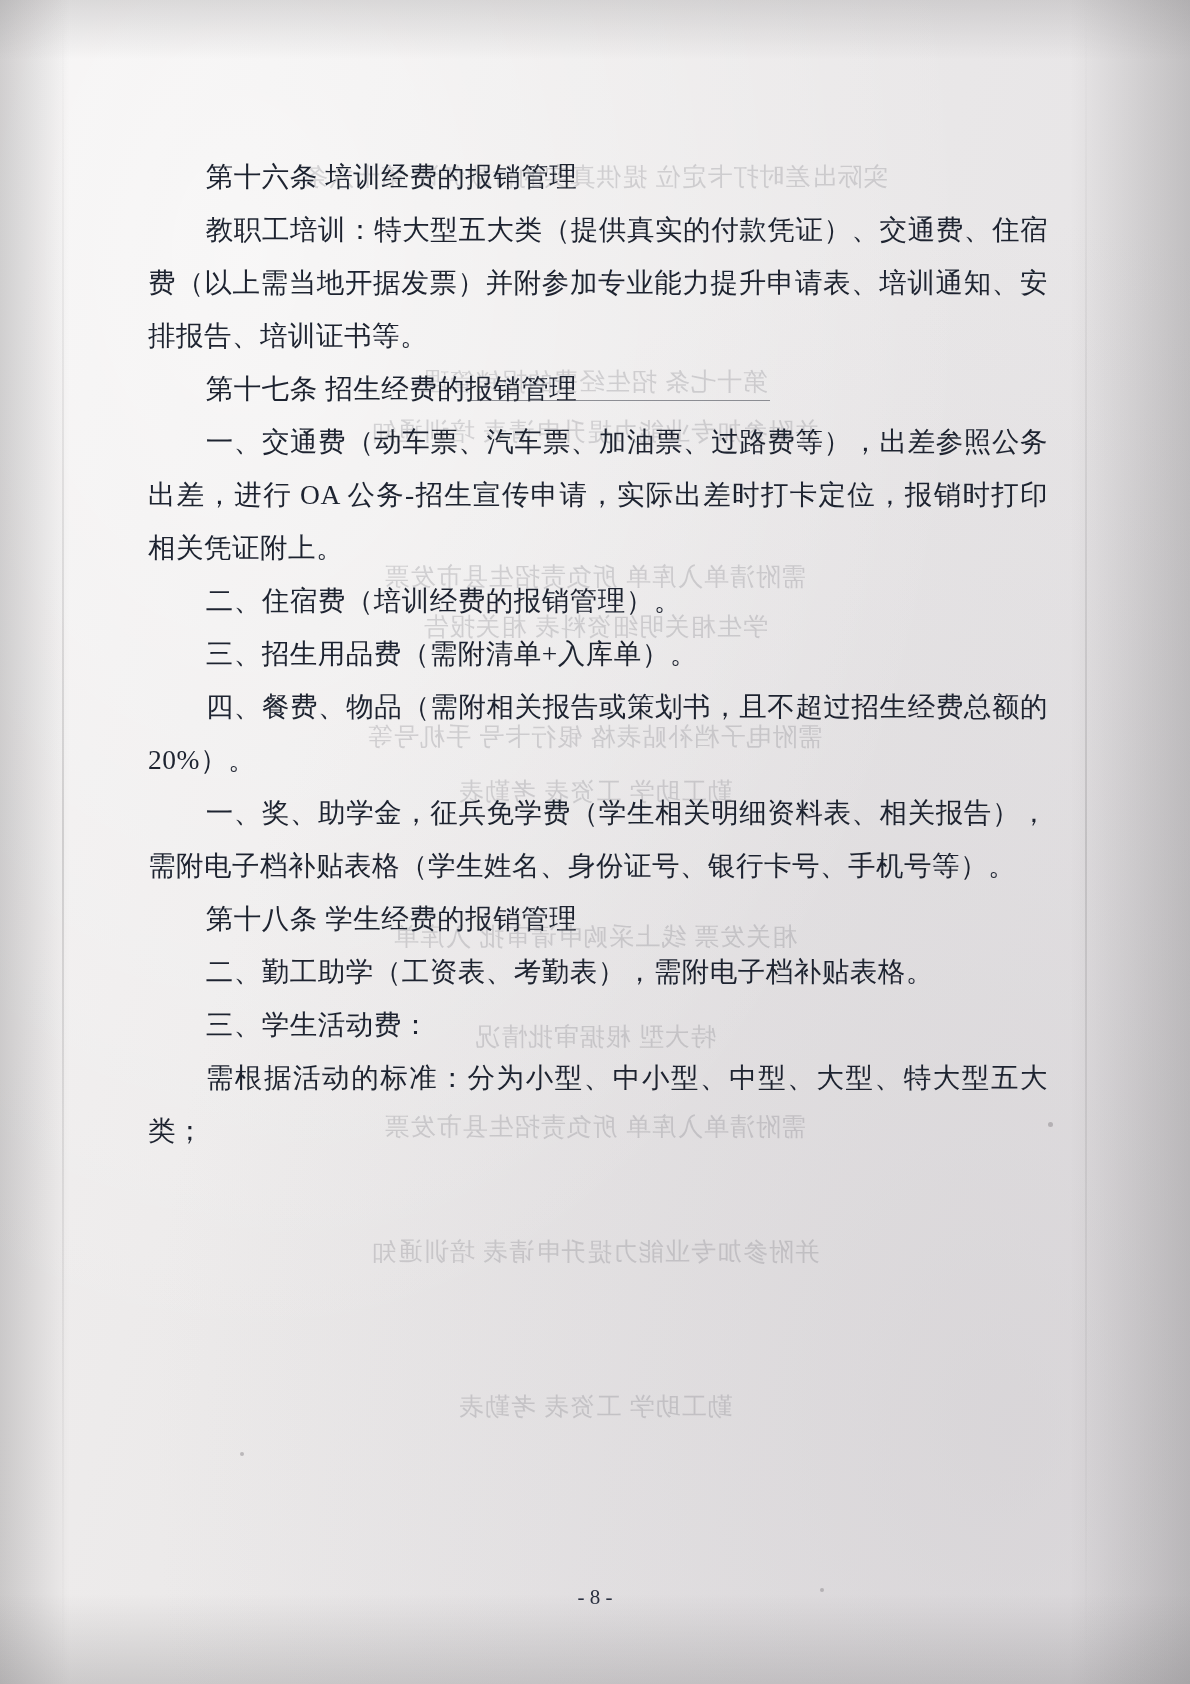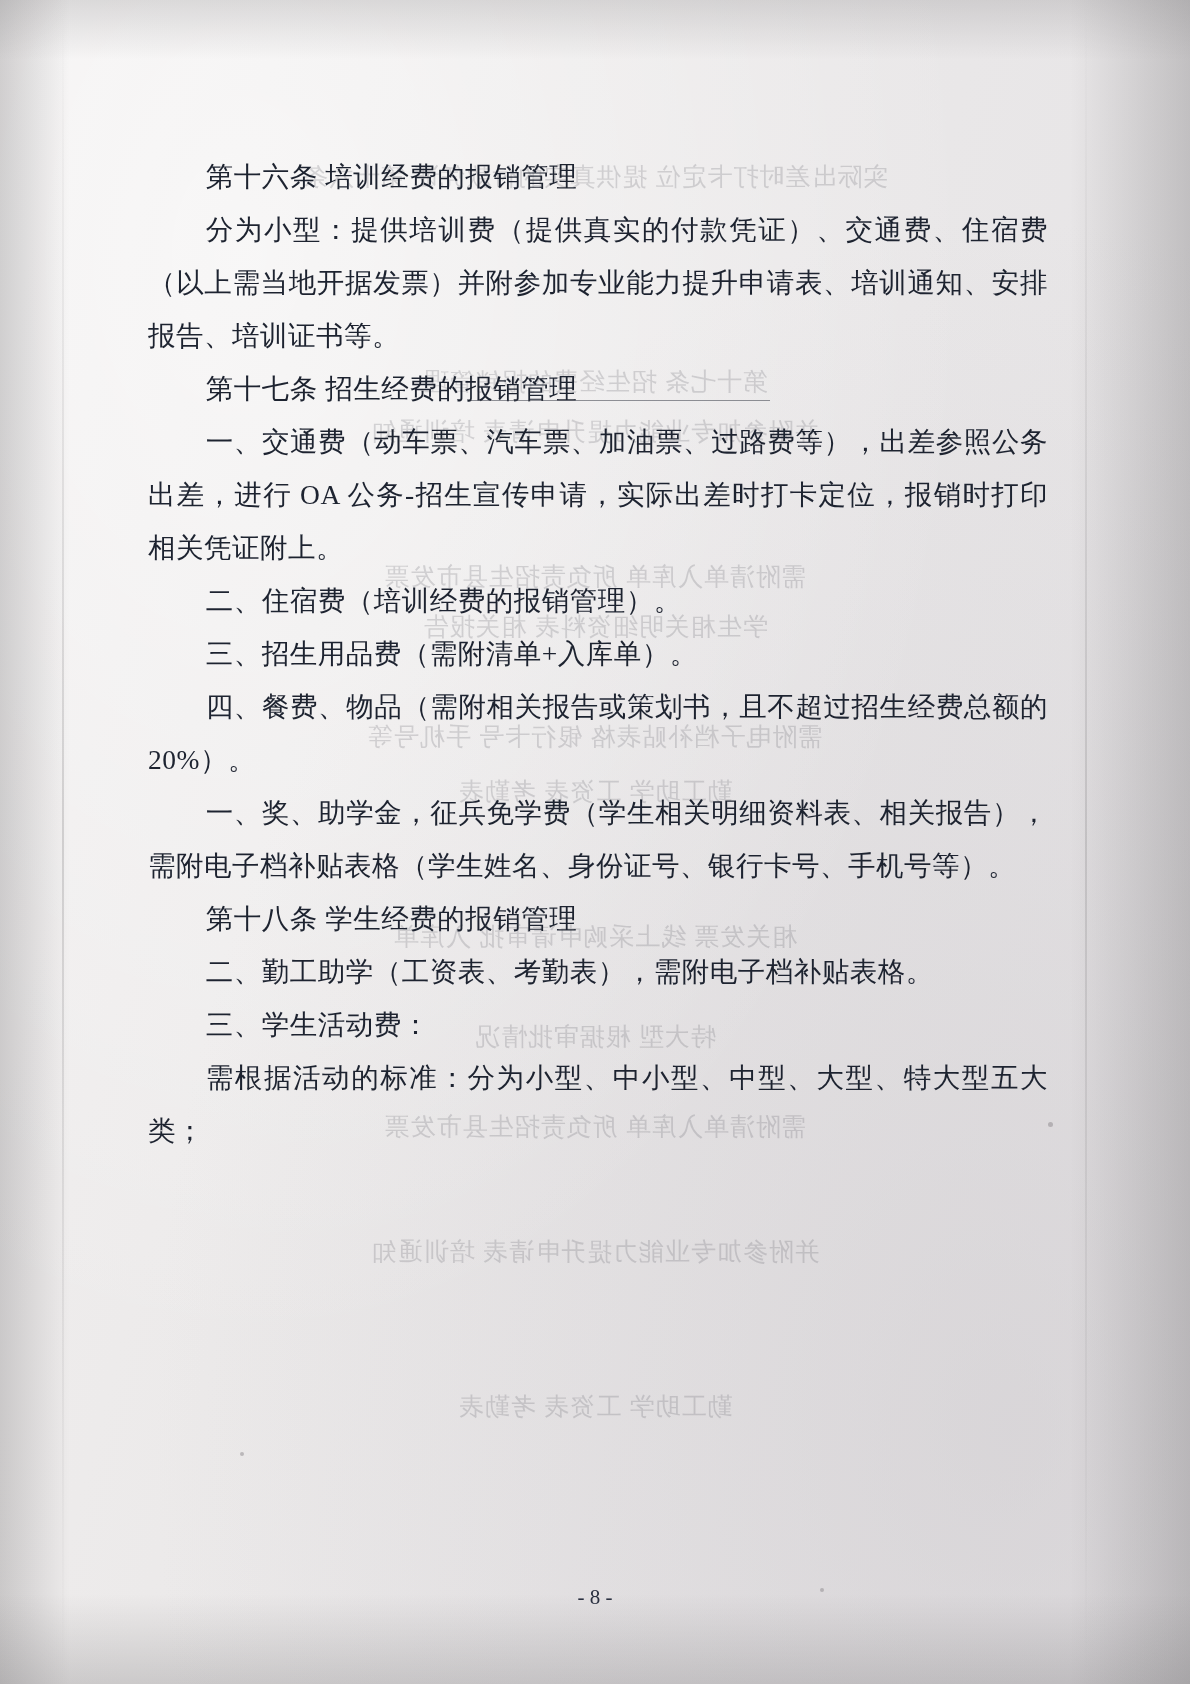--- a/index.html
+++ b/index.html
@@ -130,21 +130,21 @@
   <div class="bleed" style="top:720px;">需附电子档补贴表格 银行卡号 手机号等</div>
   <div class="bleed" style="top:775px;">勤工助学 工资表 考勤表</div>
   <div class="bleed" style="top:920px;">相关发票 线上采购申请审批 入库单</div>
   <div class="bleed" style="top:1020px;">特大型 根据审批情况</div>
   <div class="bleed" style="top:1110px;">需附清单入库单 所负责招生县市发票</div>
   <div class="bleed" style="top:1235px;">并附参加专业能力提升申请表 培训通知</div>
   <div class="bleed" style="top:1390px;">勤工助学 工资表 考勤表</div>
 
   <div class="content">
     <p class="p heading">第十六条 培训经费的报销管理</p>
-    <p class="p">分为小型：提供培训费（提供真实的付款凭证）、交通费、住宿费（以上需当地开据发票）并附参加专业能力提升申请表、培训通知、安排报告、培训证书等。</p>
+    <p class="p">教职工培训：特大型五大类（提供真实的付款凭证）、交通费、住宿费（以上需当地开据发票）并附参加专业能力提升申请表、培训通知、安排报告、培训证书等。</p>
     <p class="p heading">第十七条 招生经费的报销管理</p>
     <p class="p">一、交通费（动车票、汽车票、加油票、过路费等），出差参照公务出差，进行 OA 公务-招生宣传申请，实际出差时打卡定位，报销时打印相关凭证附上。</p>
     <p class="p">二、住宿费（培训经费的报销管理）。</p>
     <p class="p">三、招生用品费（需附清单+入库单）。</p>
     <p class="p">四、餐费、物品（需附相关报告或策划书，且不超过招生经费总额的20%）。</p>
     <p class="p">一、奖、助学金，征兵免学费（学生相关明细资料表、相关报告），需附电子档补贴表格（学生姓名、身份证号、银行卡号、手机号等）。</p>
     <p class="p heading">第十八条 学生经费的报销管理</p>
     <p class="p">二、勤工助学（工资表、考勤表），需附电子档补贴表格。</p>
     <p class="p">三、学生活动费：</p>
     <p class="p">需根据活动的标准：分为小型、中小型、中型、大型、特大型五大类；</p>

